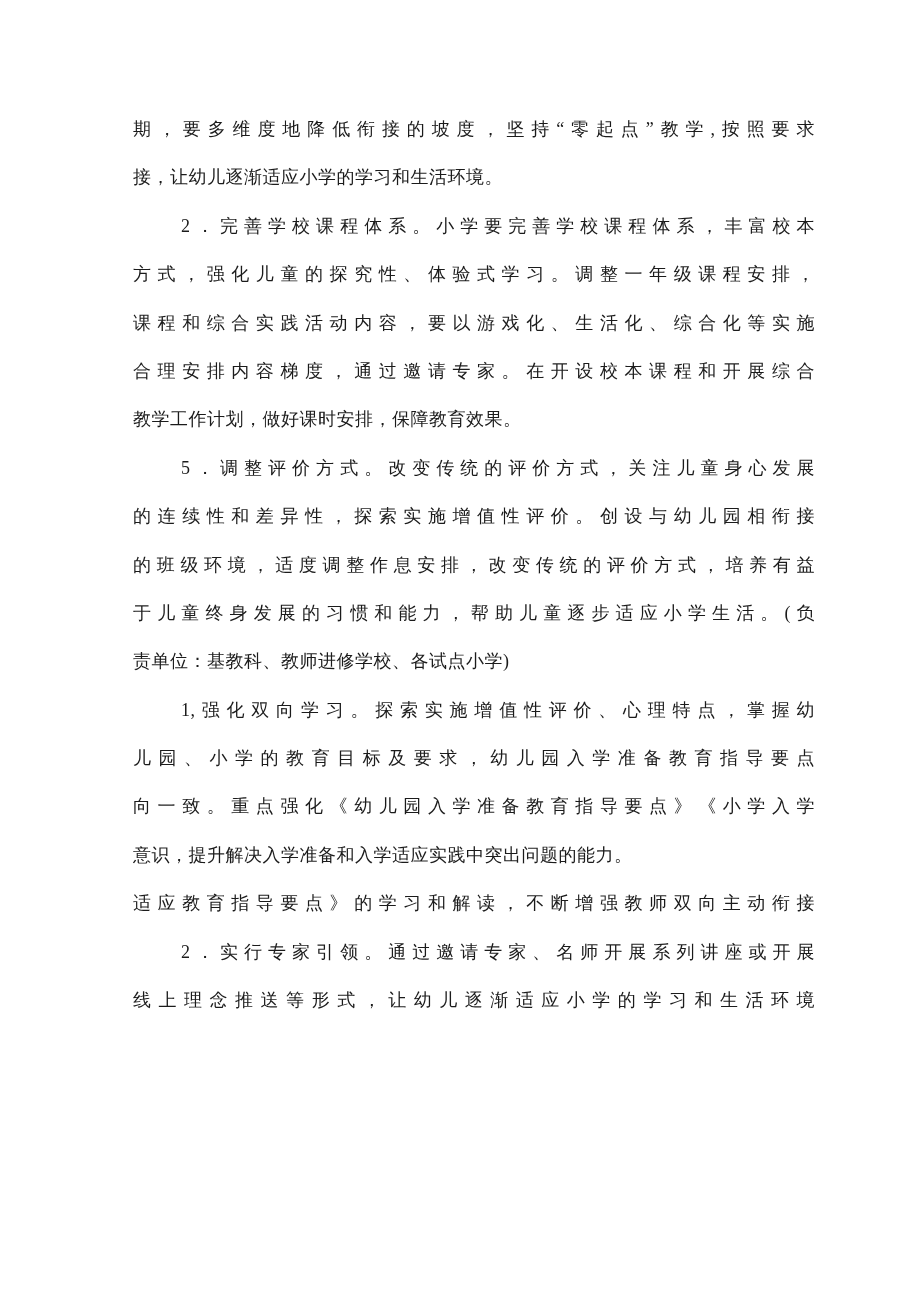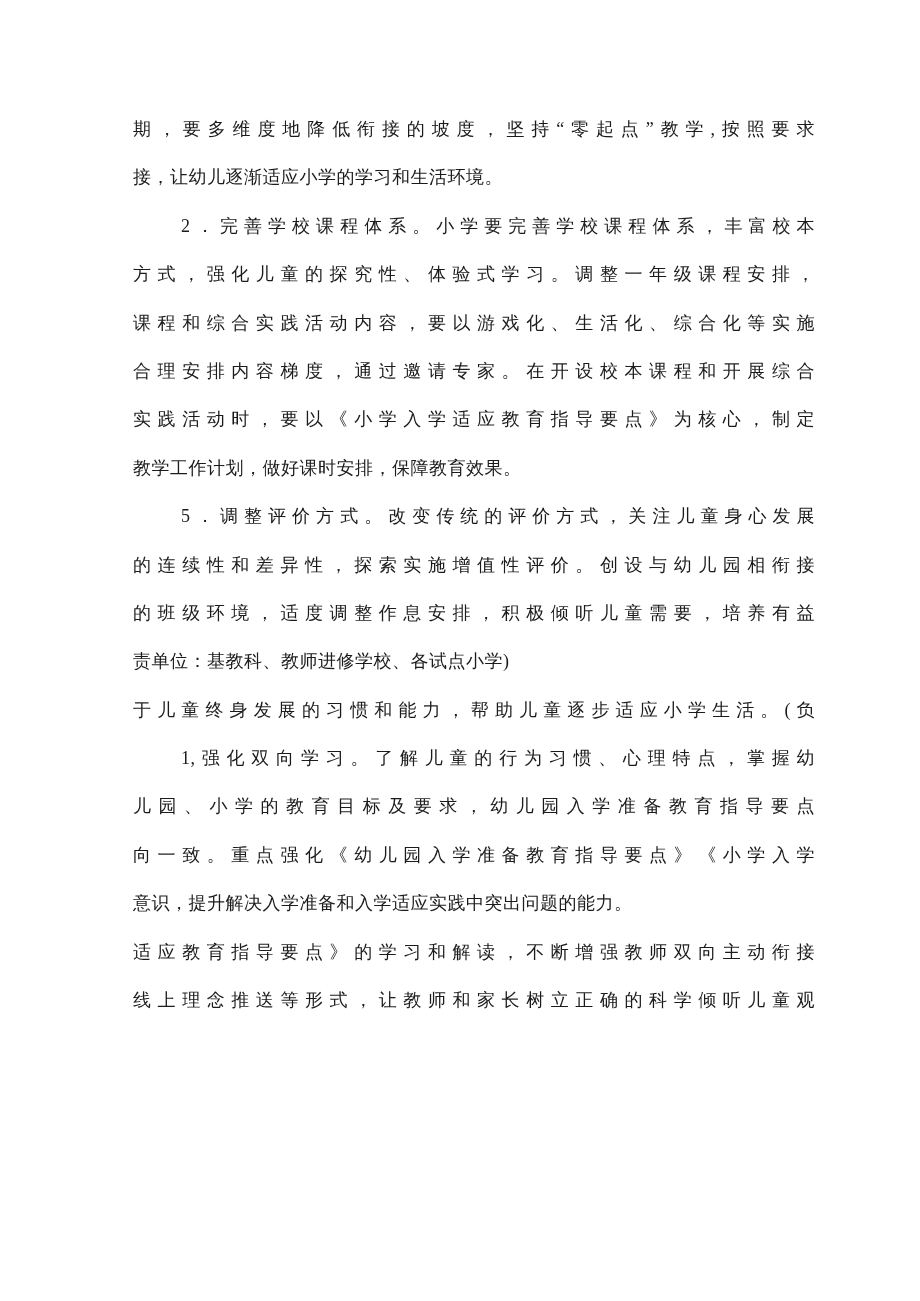--- a/index.html
+++ b/index.html
@@ -60,34 +60,34 @@
   <div class="text-block" id="text-block" style="color: rgb(27, 27, 27);">
       <div class="para">
         <div class="line fill">期，要多维度地降低衔接的坡度，坚持“零起点”教学,按照要求</div>
         <div class="line endline">接，让幼儿逐渐适应小学的学习和生活环境。</div>
       </div>
       <div class="para">
         <div class="line fill indent">2．完善学校课程体系。小学要完善学校课程体系，丰富校本</div>
         <div class="line fill">方式，强化儿童的探究性、体验式学习。调整一年级课程安排，</div>
         <div class="line fill">课程和综合实践活动内容，要以游戏化、生活化、综合化等实施</div>
         <div class="line fill">合理安排内容梯度，通过邀请专家。在开设校本课程和开展综合</div>
-        <div class="line fill">实践活动时，要以《小学入学适应教育指导要点》为核心，制定</div>
         <div class="line endline">教学工作计划，做好课时安排，保障教育效果。</div>
       </div>
       <div class="para">
         <div class="line fill indent">5．调整评价方式。改变传统的评价方式，关注儿童身心发展</div>
         <div class="line fill">的连续性和差异性，探索实施增值性评价。创设与幼儿园相衔接</div>
-        <div class="line fill">的班级环境，适度调整作息安排，积极倾听儿童需要，培养有益</div>
+        <div class="line fill">的班级环境，适度调整作息安排，改变传统的评价方式，培养有益</div>
+        <div class="line fill">于儿童终身发展的习惯和能力，帮助儿童逐步适应小学生活。(负</div>
         <div class="line endline">责单位：基教科、教师进修学校、各试点小学)</div>
-        <div class="line fill">于儿童终身发展的习惯和能力，帮助儿童逐步适应小学生活。(负</div>
       </div>
       <div class="para">
-        <div class="line fill indent">1,强化双向学习。了解儿童的行为习惯、心理特点，掌握幼</div>
+        <div class="line fill indent">1,强化双向学习。探索实施增值性评价、心理特点，掌握幼</div>
         <div class="line fill">儿园、小学的教育目标及要求，幼儿园入学准备教育指导要点</div>
         <div class="line fill">向一致。重点强化《幼儿园入学准备教育指导要点》《小学入学</div>
         <div class="line endline">意识，提升解决入学准备和入学适应实践中突出问题的能力。</div>
         <div class="line fill">适应教育指导要点》的学习和解读，不断增强教师双向主动衔接</div>
       </div>
       <div class="para">
-        <div class="line fill">线上理念推送等形式，让教师和家长树立正确的科学倾听儿童观</div>
+        <div class="line fill indent">2．实行专家引领。通过邀请专家、名师开展系列讲座或开展</div>
+        <div class="line fill">线上理念推送等形式，让幼儿逐渐适应小学的学习和生活环境</div>
       </div>
     </div>
 </div>
 
 </body></html>

